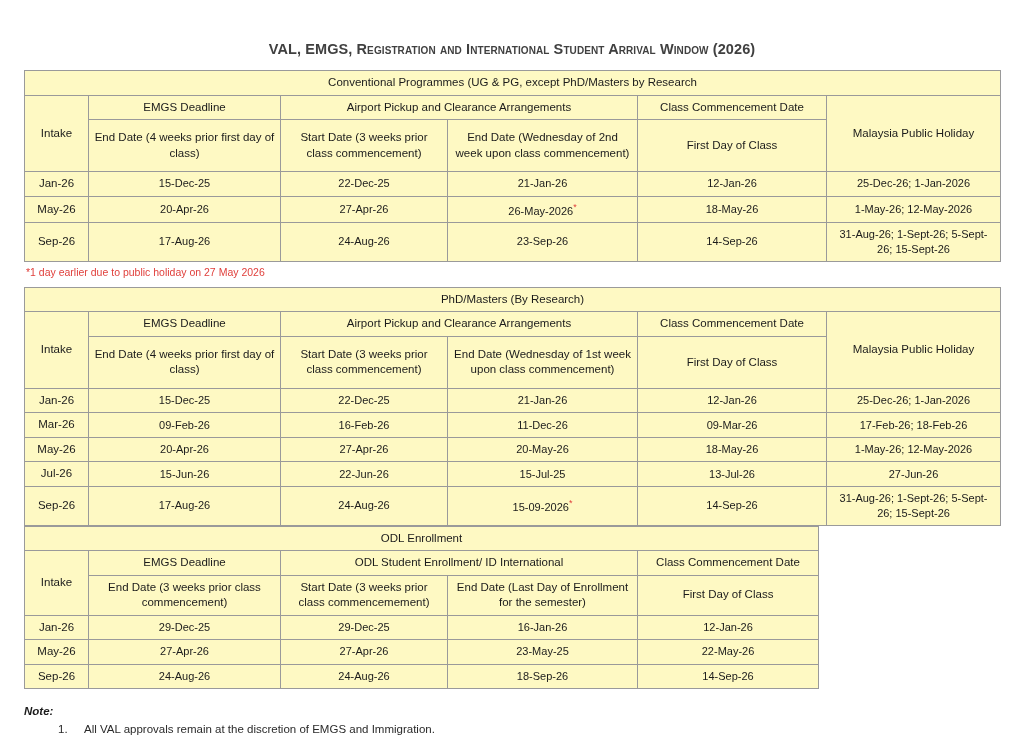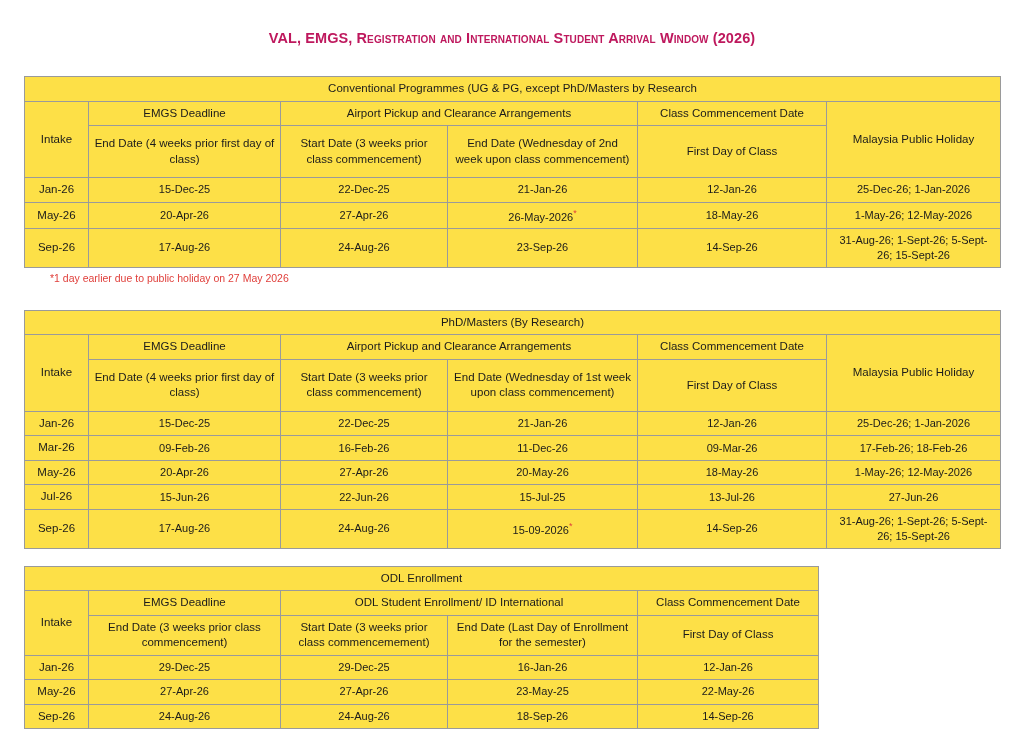--- a/index.html
+++ b/index.html
@@ -9,37 +9,36 @@
     background: #ffffff;
     font-family: "Liberation Sans", sans-serif;
     color: #1b1b1b;
     overflow: hidden;
   }
   .page { position: relative; width: 1024px; height: 743px; padding: 0; }
 
   
   .doc-title {
     text-align: center;
-    color: #be185d;
+    color: #404040;
     font-weight: bold;
     font-size: 14.5px;
     letter-spacing: .1px;
-    padding-top: 30px;
+    padding-top: 41px;
     padding-bottom: 13px;
     font-variant: small-caps;
   }
 
   
   .tbl-wrap { padding: 0 24px; }
   table.sched {
     border-collapse: collapse;
     table-layout: fixed;
     font-size: 11px;
-    background: #fde047;
-    margin-top: 17px;
+    background: #fef9c3;
   }
   table.sched.full { width: 976px; }
   table.sched.odl  { width: 794px; }
 
   table.sched td, table.sched th {
     border: 1px solid #9a9a9a;
     padding: 4px 5px;
     text-align: center;
     vertical-align: middle;
     line-height: 1.35;
@@ -59,21 +58,20 @@
   .intake { font-weight: bold; font-size: 11.5px; }
   .bold-date { font-weight: bold; }
   .rowcell { height: 23px; }
   .rowcell.tall { height: 31px; }
   .ast { color: #e0403c; font-size: 9px; vertical-align: super; }
 
   .footnote {
     color: #e0403c;
     font-size: 10.5px;
     padding: 4px 3px 9px 26px;
-    margin-left: 24px;
   }
 
   
   .notes { padding: 16px 24px 0 24px; font-size: 11.5px; }
   .notes-title { font-weight: bold; font-style: italic; font-size: 11.5px; color: #1b1b1b; }
   .notes ol {
     margin: 4px 0 0 0;
     padding-left: 34px;
     list-style: none;
     counter-reset: note;

